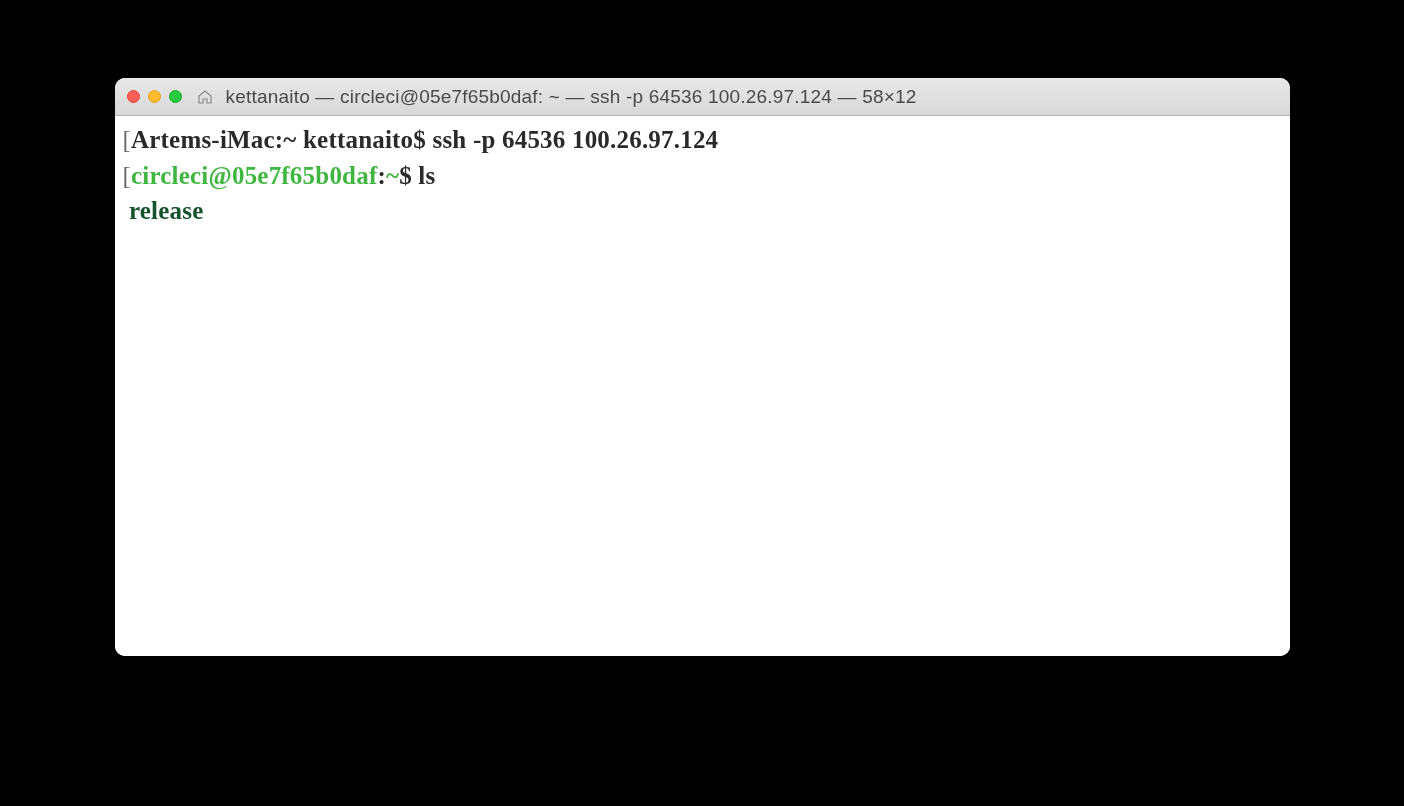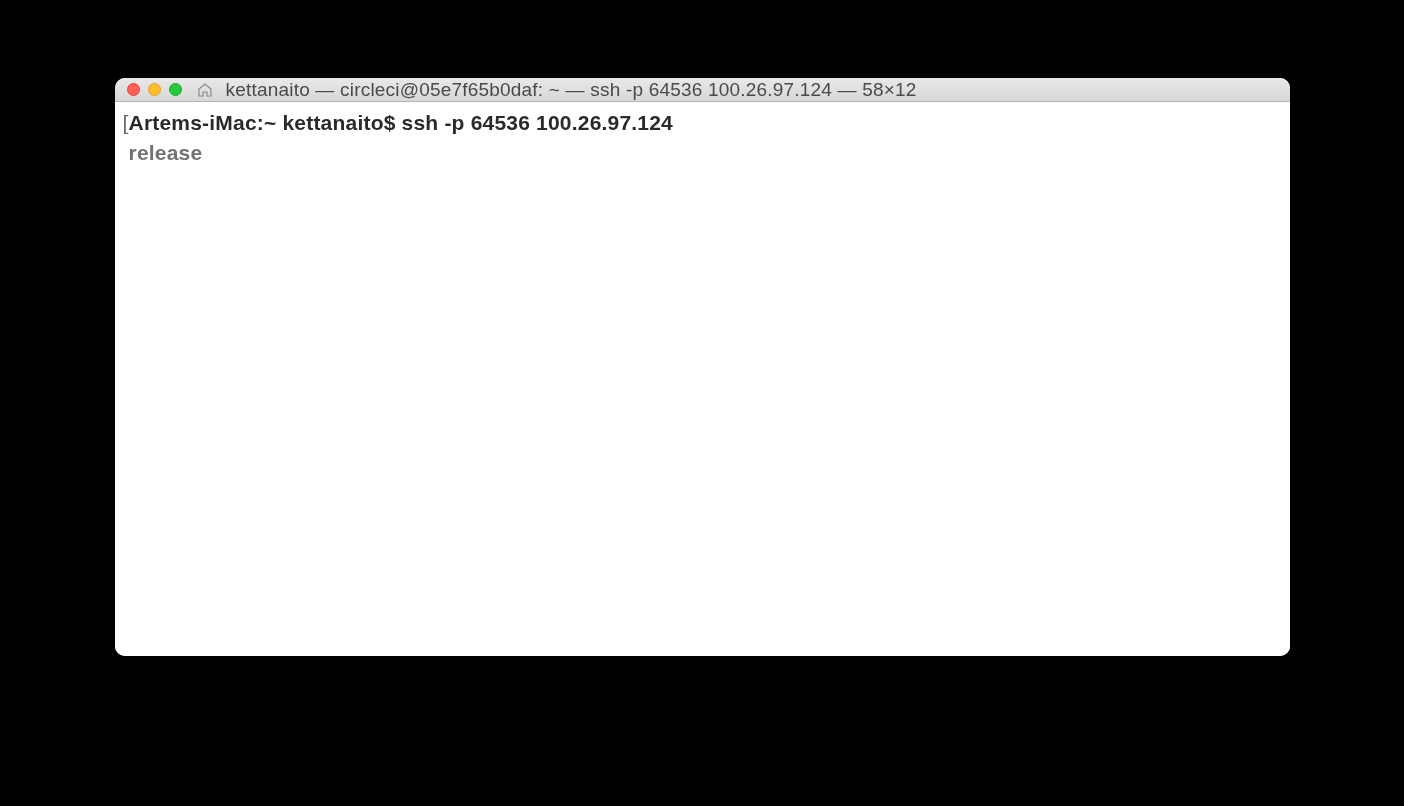--- a/index.html
+++ b/index.html
@@ -24,21 +24,21 @@
       height: 578px;
       background: #fff;
       border-radius: 10px;
       box-shadow: 0 20px 60px rgba(0,0,0,0.5);
       overflow: hidden;
       display: flex;
       flex-direction: column;
     }
     
     .title-bar {
-      height: 24px;
+      height: 38px;
       background: linear-gradient(to bottom, #e8e8e8, #d8d8d8);
       border-bottom: 1px solid #b5b5b5;
       display: flex;
       align-items: center;
       padding: 0 12px;
       gap: 8px;
     }
     
     .traffic-lights {
       display: flex;
@@ -83,22 +83,22 @@
       font-weight: 400;
       margin-left: 4px;
       white-space: nowrap;
       letter-spacing: 0.2px;
     }
     
     .terminal-content {
       flex: 1;
       background: #fff;
       padding: 6px 8px;
-      font-family: Liberation Sans, sans-serif;
-      font-size: 21px;
+      font-family: Liberation Serif, serif;
+      font-size: 25px;
       font-weight: 600;
       line-height: 1.42;
       color: #2a2a2a;
       letter-spacing: 0.2px;
     }
     
     .term-line {
       white-space: pre;
     }
     
@@ -121,21 +121,21 @@
       color: #3fb63f;
       font-weight: 700;
     }
     
     .prompt-dollar {
       color: #2a2a2a;
       font-weight: 700;
     }
     
     .ls-output {
-      color: #737373;
+      color: #14532d;
       font-weight: 700;
     }
     
     .command-text {
       color: #2a2a2a;
       font-weight: 600;
     }
     
     .cursor-block {
       display: inline-block;
@@ -160,15 +160,16 @@
     <div class="home-icon">
       <svg width="16" height="16" viewBox="0 0 16 16" fill="none">
         <path d="M2 7 L8 2 L14 7 L14 14 L10 14 L10 10 L6 10 L6 14 L2 14 Z" stroke="#8a8a8a" stroke-width="1.2" fill="#e0e0e0"></path>
       </svg>
     </div>
     <div class="title-text">kettanaito — circleci@05e7f65b0daf: ~ — ssh -p 64536 100.26.97.124 — 58×12</div>
   </div>
 
   <div class="terminal-content">
     <div class="term-line"><span class="bracket">[</span><span class="command-text">Artems-iMac:~ kettanaito$ </span><span class="command-text">ssh -p 64536 100.26.97.124</span></div>
+    <div class="term-line"><span class="bracket">[</span><span class="prompt-green">circleci@05e7f65b0daf</span><span class="prompt-colon">:</span><span class="prompt-tilde">~</span><span class="prompt-dollar">$ </span><span class="command-text">ls</span></div>
     <div class="term-line"> <span class="ls-output">release</span></div>
   </div>
 </div>
 
 </body></html>

